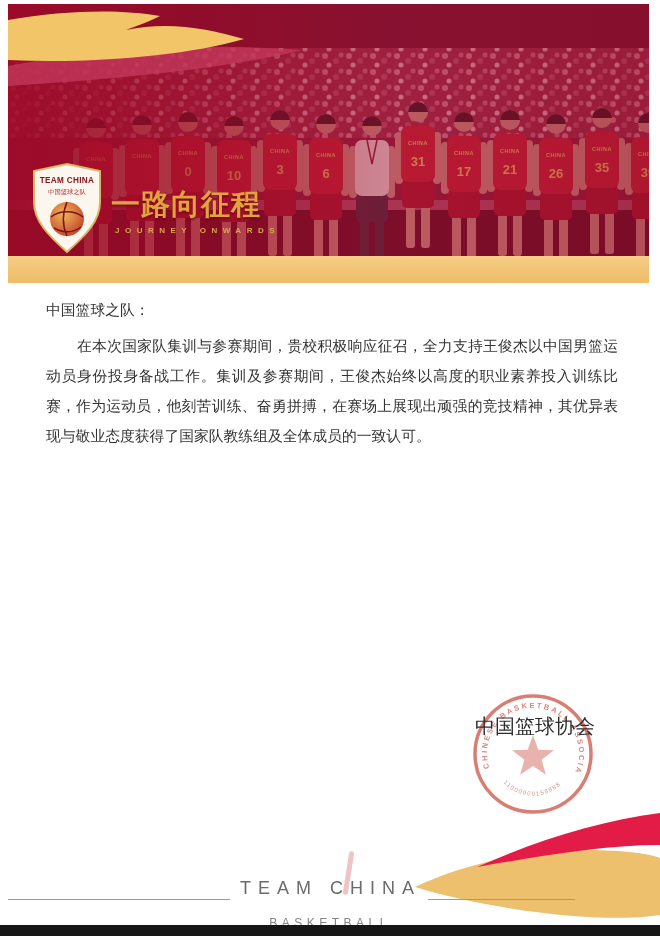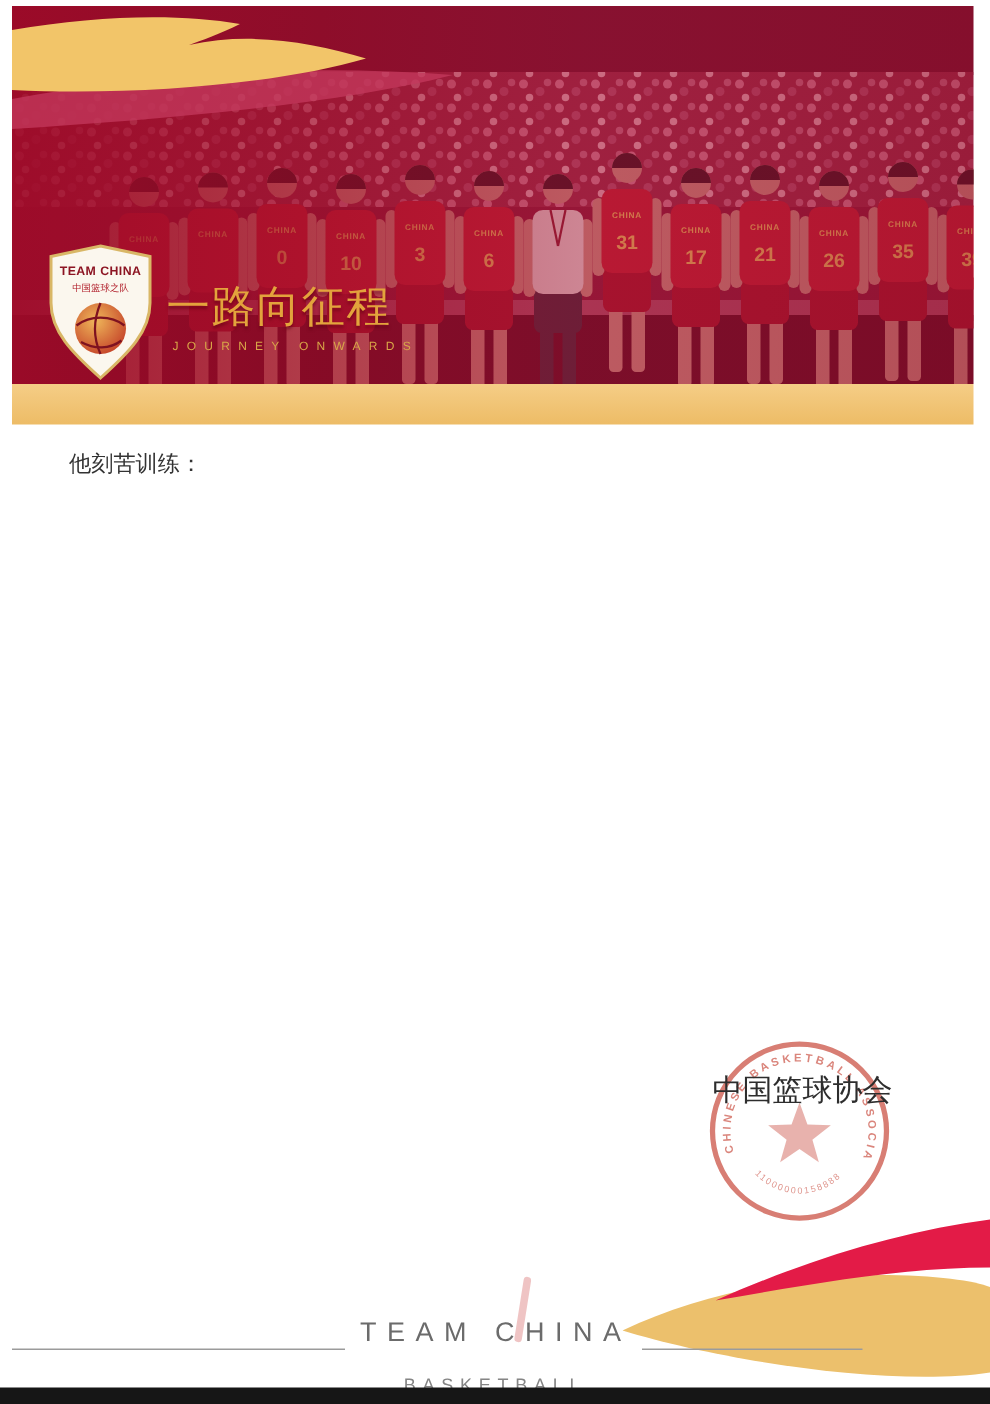--- a/index.html
+++ b/index.html
@@ -5,23 +5,23 @@
   html,body{margin:0;padding:0;background:#e8e8e8;}
   .page{position:relative;width:660px;height:936px;background:var(--page-bg,#fff);overflow:hidden;
         font-family:"Liberation Sans","DejaVu Sans",sans-serif;margin:0 auto;}
 
   
   .banner{position:absolute;left:8px;top:4px;width:641px;height:279px;}
   .photo-svg{position:absolute;left:0;top:0;display:block;}
   .gold-strip{position:absolute;left:0;top:252px;width:641px;height:27px;
               background:linear-gradient(#f5cd86,#edbc66);}
   .badge{position:absolute;left:22px;top:158px;width:74px;height:92px;}
-  .slogan{position:absolute;left:103px;top:181px;font-size:29px;font-weight:400;letter-spacing:1px;
+  .slogan{position:absolute;left:103px;top:181px;font-size:29px;font-weight:700;letter-spacing:1px;
           color:var(--slogan-gold,#e3a33c);text-shadow:0 2px 2px rgba(90,0,15,.55);white-space:nowrap;}
-  .slogan-en{position:absolute;left:107px;top:222px;font-size:8px;font-weight:400;letter-spacing:5.5px;
+  .slogan-en{position:absolute;left:107px;top:222px;font-size:8px;font-weight:700;letter-spacing:5.5px;
              color:#d8a648;white-space:nowrap;}
 
   
   .letter{position:absolute;left:46px;top:295px;width:572px;font-size:14.8px;line-height:30px;
           color:var(--text-color,#333);text-align:justify;}
   .salutation{margin:0 0 6px 0;}
   .para{margin:0;text-indent:2.1em;}
 
   
   .stamp{position:absolute;left:466px;top:687px;width:134px;height:134px;opacity:.92;}
@@ -260,21 +260,22 @@
         <path d="M24,66 C 33,71 43,71 51,65" stroke="#7e1220" fill="none" stroke-width="1.5"></path>
       </g>
     </svg>
 
     <div class="slogan">一路向征程</div>
     <div class="slogan-en">JOURNEY ONWARDS</div>
     <div class="gold-strip"></div>
   </div>
 
   <div class="letter">
-    <p class="salutation">他刻苦训练：</p>
+    <p class="salutation">中国篮球之队：</p>
+    <p class="para">在本次国家队集训与参赛期间，贵校积极响应征召，全力支持王俊杰以中国男篮运动员身份投身备战工作。集训及参赛期间，王俊杰始终以高度的职业素养投入训练比赛，作为运动员，他刻苦训练、奋勇拼搏，在赛场上展现出顽强的竞技精神，其优异表现与敬业态度获得了国家队教练组及全体成员的一致认可。</p>
   </div>
 
   <svg class="stamp" viewBox="0 0 134 134">
     <g transform="translate(2,2)">
       <circle cx="65" cy="65" r="58" class="stamp-ring"></circle>
       <polygon class="stamp-star" points="65,46 70.3,60.7 85.9,61.2 73.6,70.8 77.9,85.8 65,77 52.1,85.8 56.4,70.8 44.1,61.2 59.7,60.7"></polygon>
       <defs>
         <path id="arcT" d="M 22,81 A 46,46 0 1 1 108,81" fill="none"></path>
         <path id="arcB" d="M 34,92 A 40,40 0 0 0 96,92" fill="none"></path>
       </defs>

